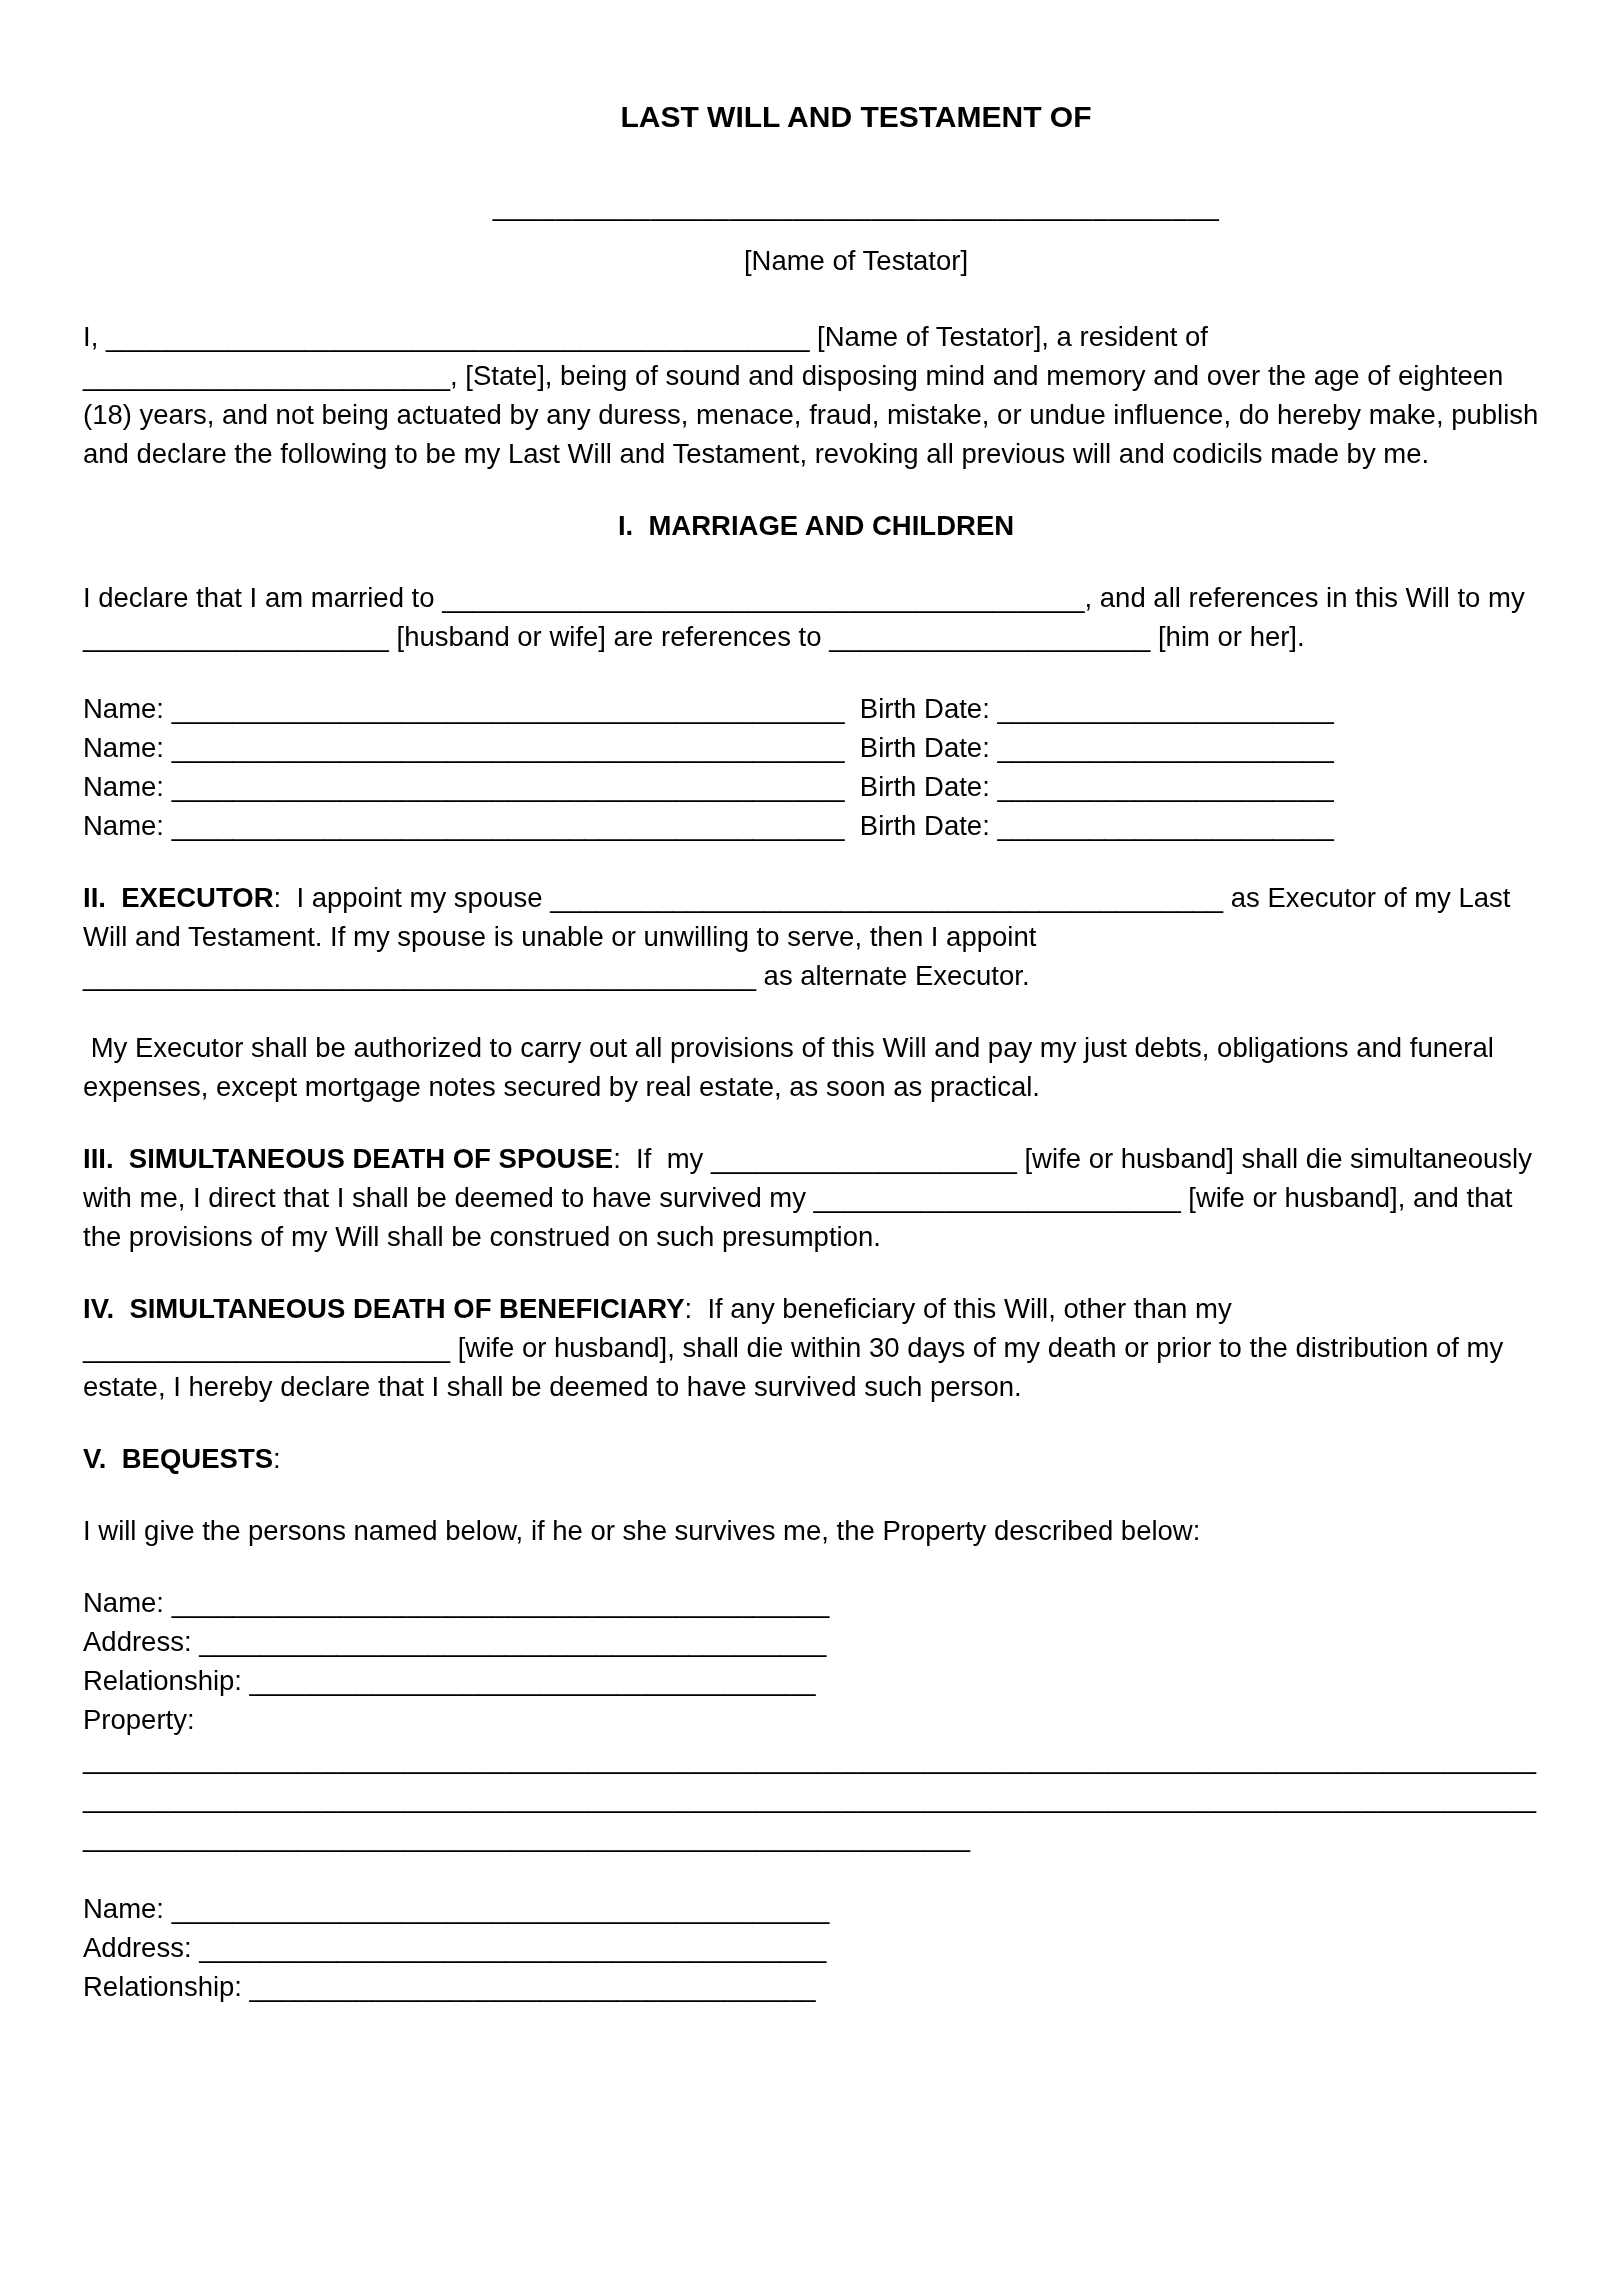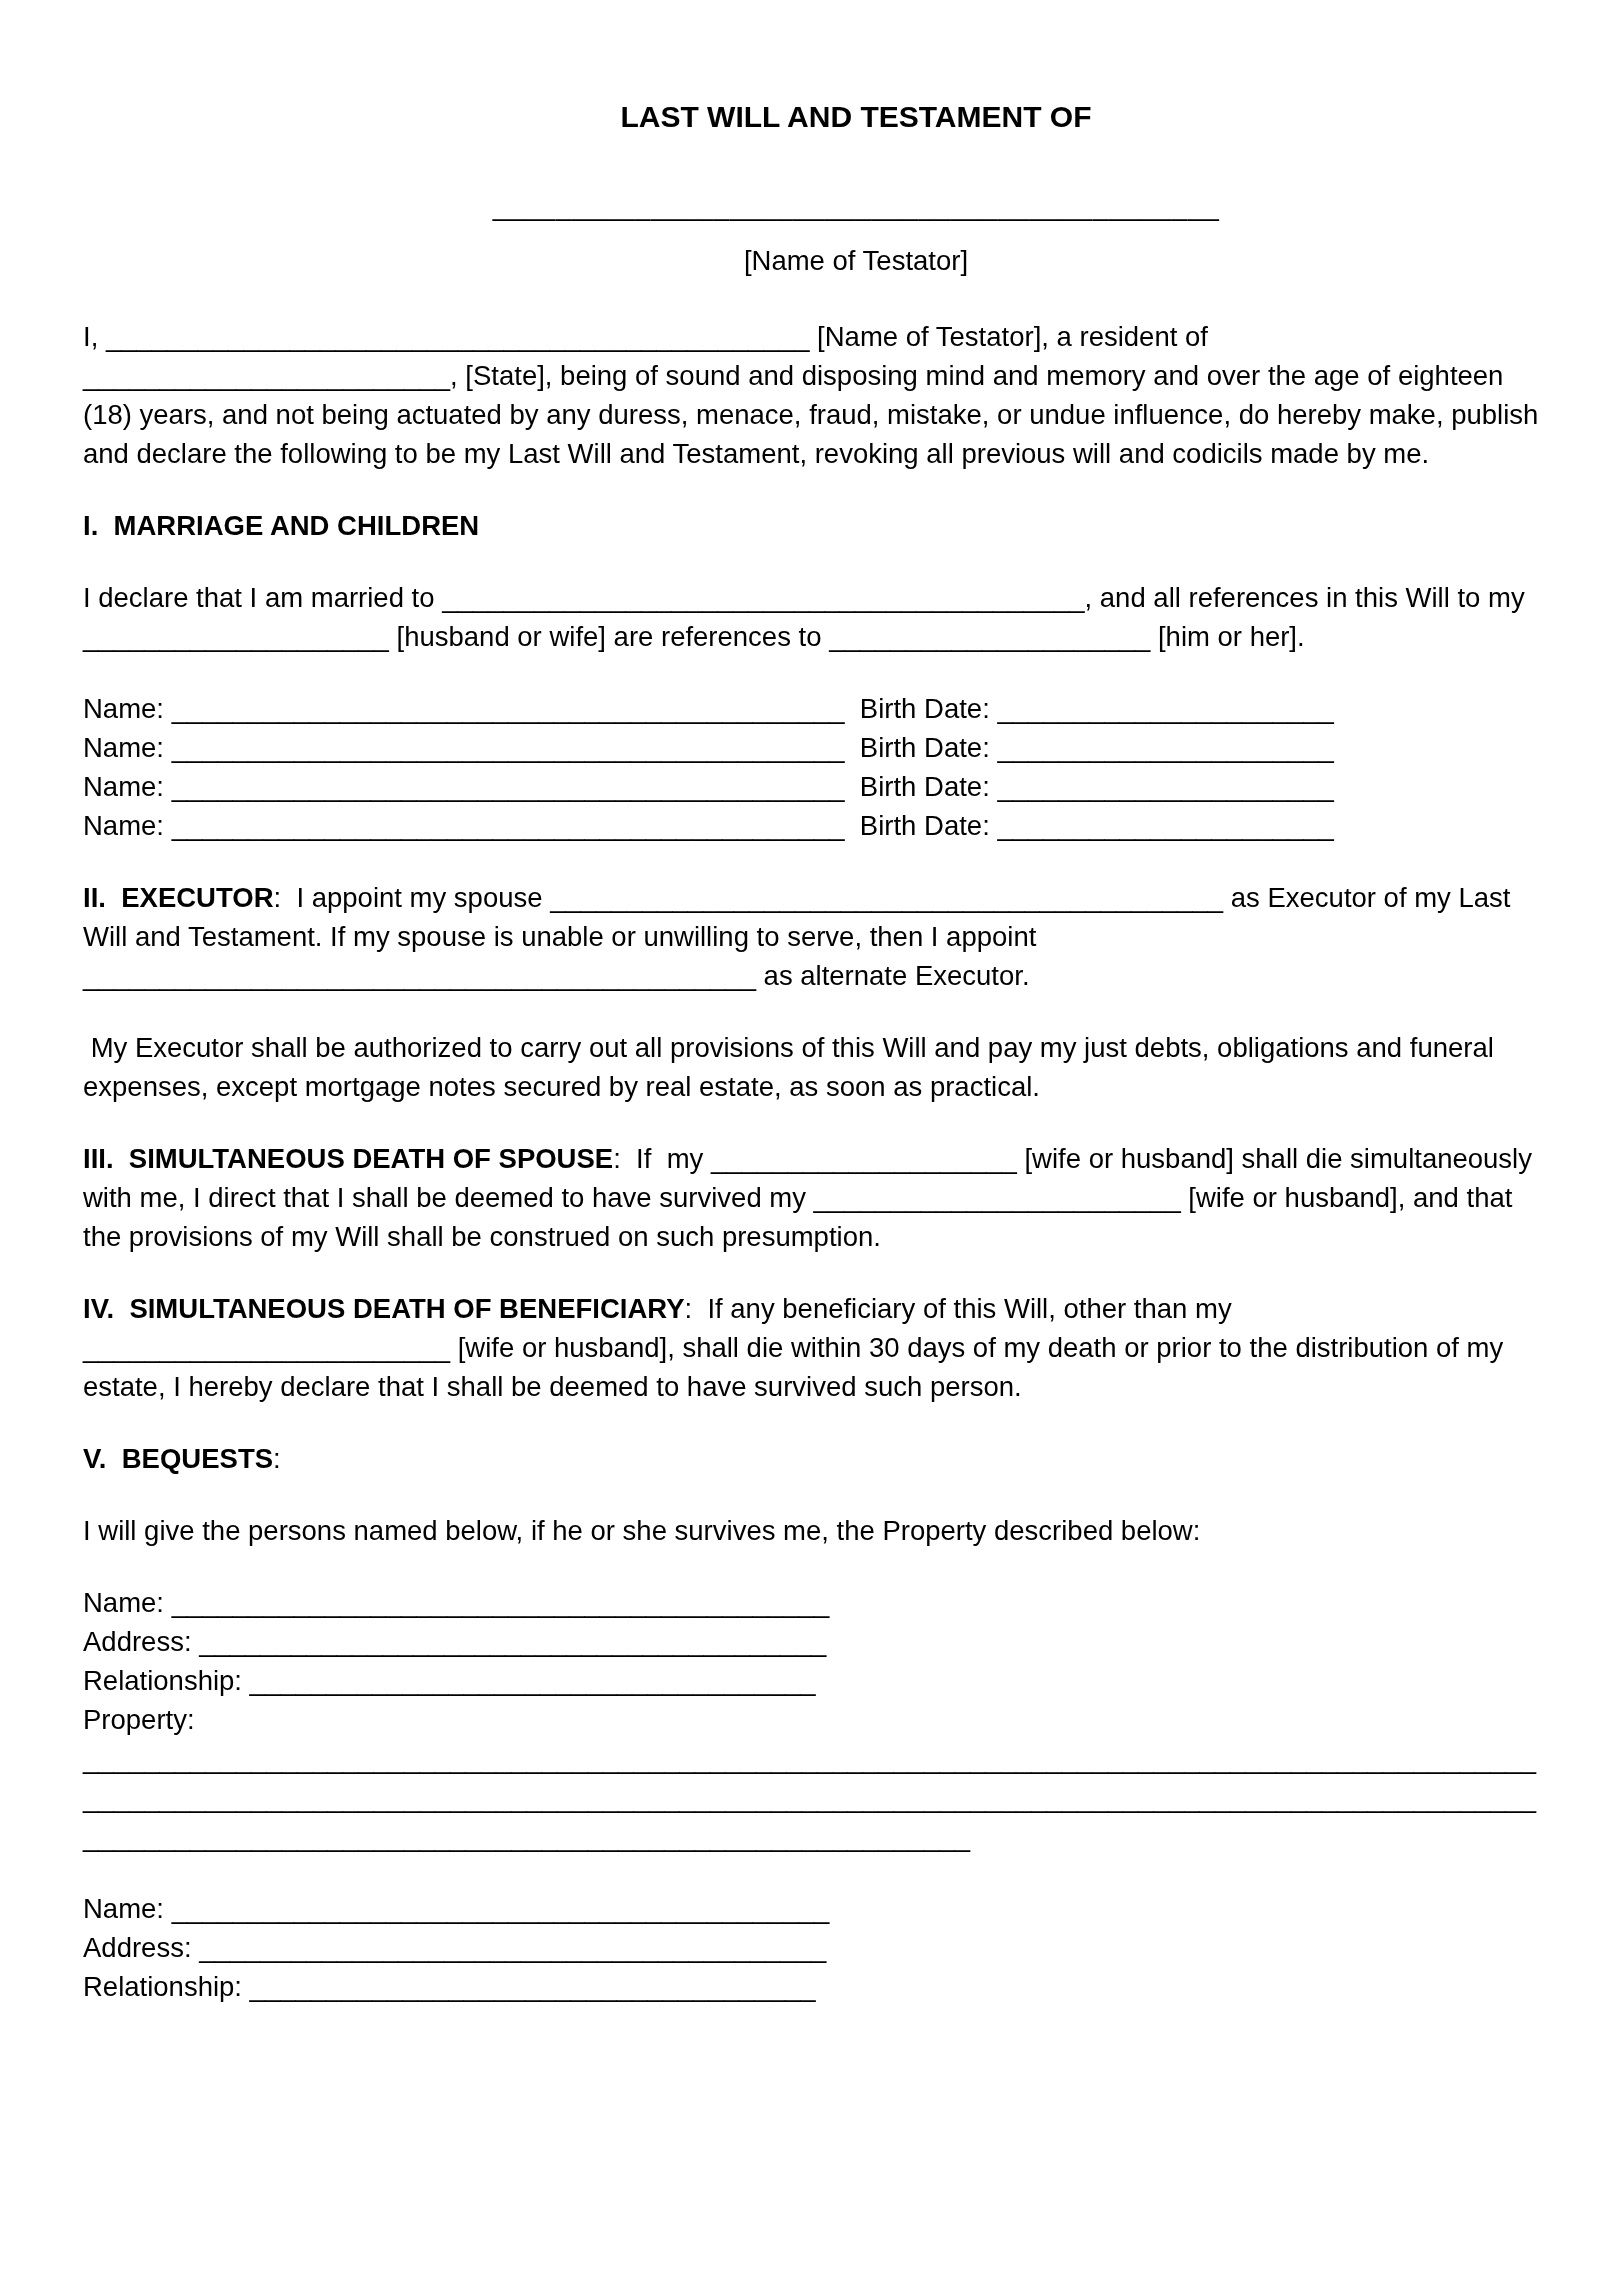--- a/index.html
+++ b/index.html
@@ -35,20 +35,21 @@
     margin:16px 0 37px 0;
     white-space:pre-wrap;
   }
   p.para{
     margin:0 0 33px 0;
     white-space:pre-wrap;
     overflow-wrap:break-word;
   }
   p.heading{
     font-weight:bold;
+    text-align:center;
   }
   .bold{font-weight:bold;}
   .block{margin:12px 0 33px 0;}
   .block .line{
     white-space:pre-wrap;
     overflow-wrap:break-word;
   }
 </style>
 </head>
 <body>

